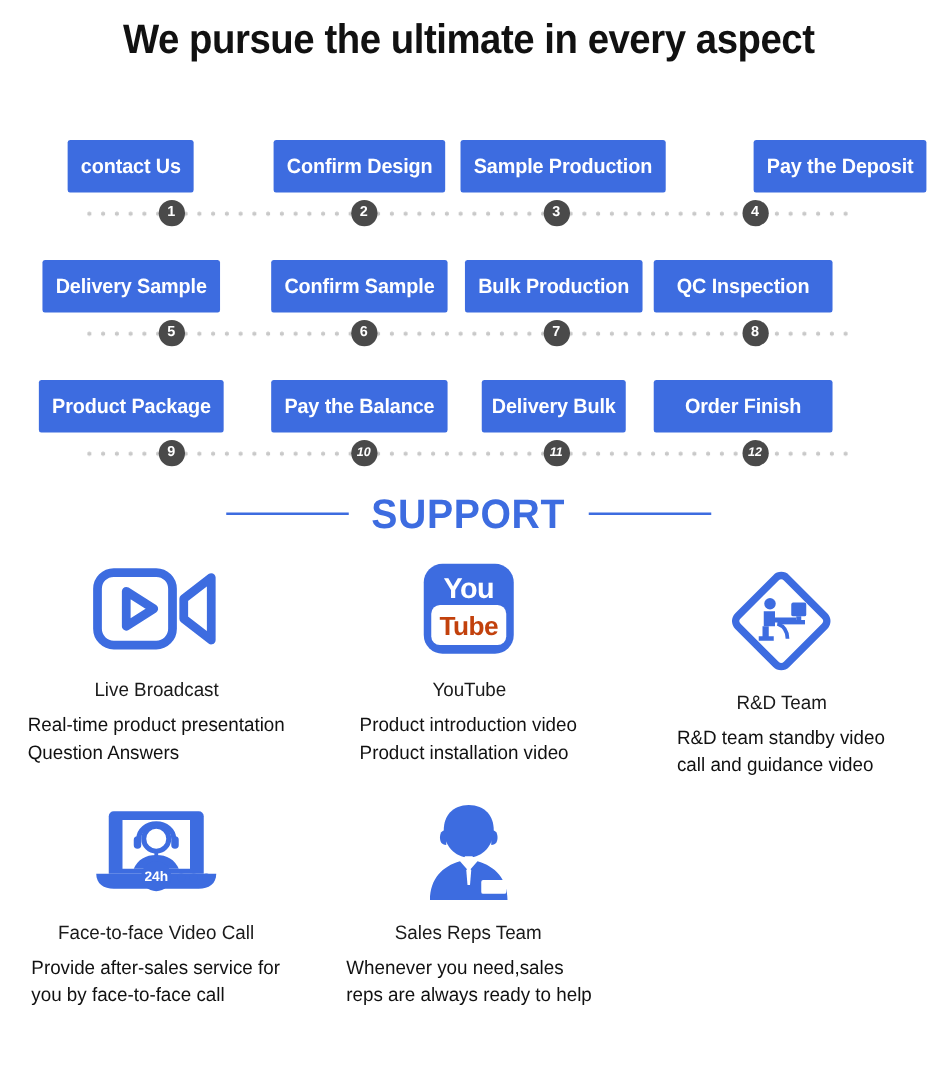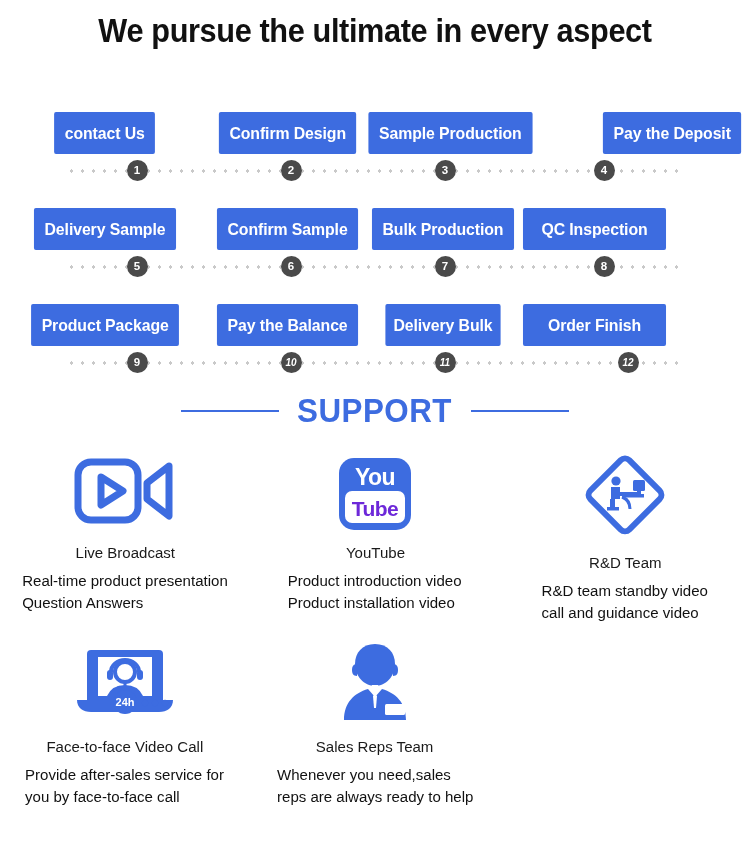--- a/index.html
+++ b/index.html
@@ -154,21 +154,21 @@
     display: flex;
     flex-direction: column;
     align-items: center;
     padding-top: 4px;
   }
   .sup-cell.row2 { padding-top: 14px; }
 
   .sup-icon {
     height: 86px;
     display: flex;
-    align-items: flex-end;
+    align-items: center;
     justify-content: center;
   }
   .sup-title {
     margin-top: 14px;
     font-family: "Liberation Sans Narrow", "Liberation Sans", sans-serif;
     font-size: 15.5px;
     color: #1a1a1a;
     text-align: center;
     transform: scaleX(0.97);
   }
@@ -193,21 +193,21 @@
     gap: 2px;
   }
   .yt-you {
     color: #fff;
     font-family: "Liberation Sans Narrow", "Liberation Sans", sans-serif;
     font-size: 23px; font-weight: bold; line-height: 1;
     letter-spacing: -0.5px;
   }
   .yt-tube {
     background: #fff;
-    color: #6d28d9;
+    color: #c2410c;
     font-family: "Liberation Sans Narrow", "Liberation Sans", sans-serif;
     font-size: 21px; font-weight: bold; line-height: 1;
     border-radius: 7px;
     padding: 7px 7px 4px 7px;
     letter-spacing: -0.5px;
   }
 </style>
 </head>
 <body>
 
@@ -278,21 +278,21 @@
           </div>
         <div class="cell" style="width:230px;justify-content:flex-start">
             <button class="step-btn" style="width:149px">Order Finish</button>
           </div>
       </div>
       <div class="dots-line">
         <div class="dots-track"></div>
         <div class="badge" style="left:137px">9</div>
         <div class="badge wide" style="left:291px">10</div>
         <div class="badge wide" style="left:445px">11</div>
-        <div class="badge wide" style="left:628px">12</div>
+        <div class="badge wide" style="left:604px">12</div>
       </div>
     </div>
   </div>
 
   <div class="support-head">
     <div class="sh-rule"></div>
     <div class="sh-text">SUPPORT</div>
     <div class="sh-rule"></div>
   </div>
 

